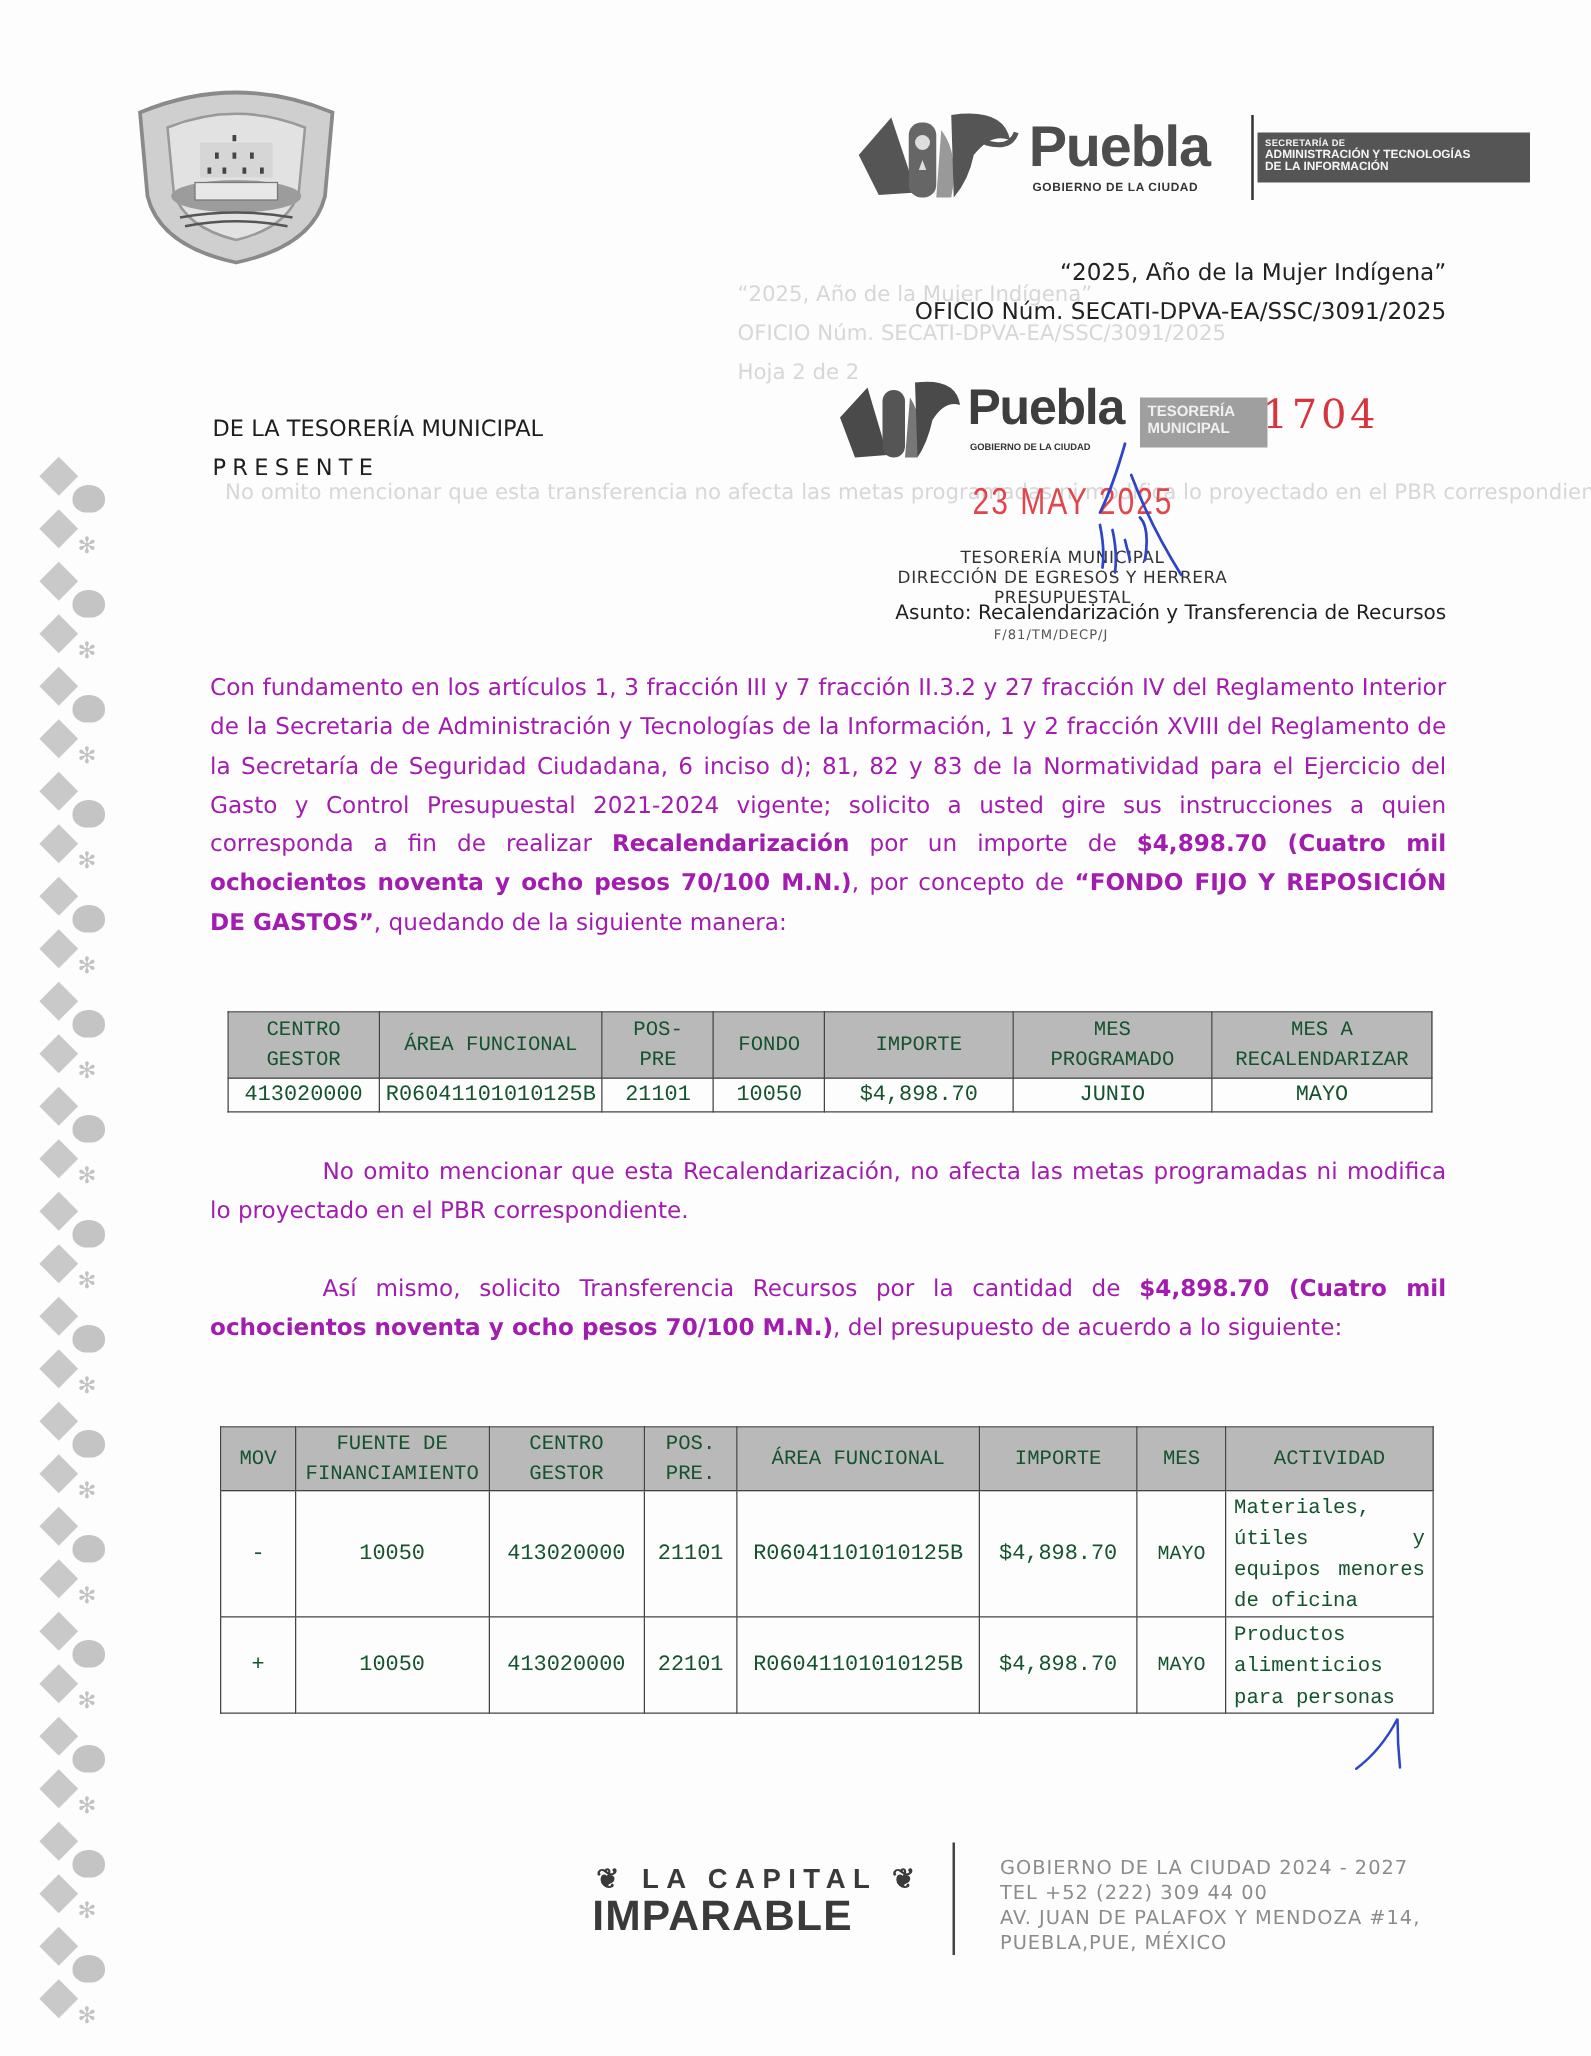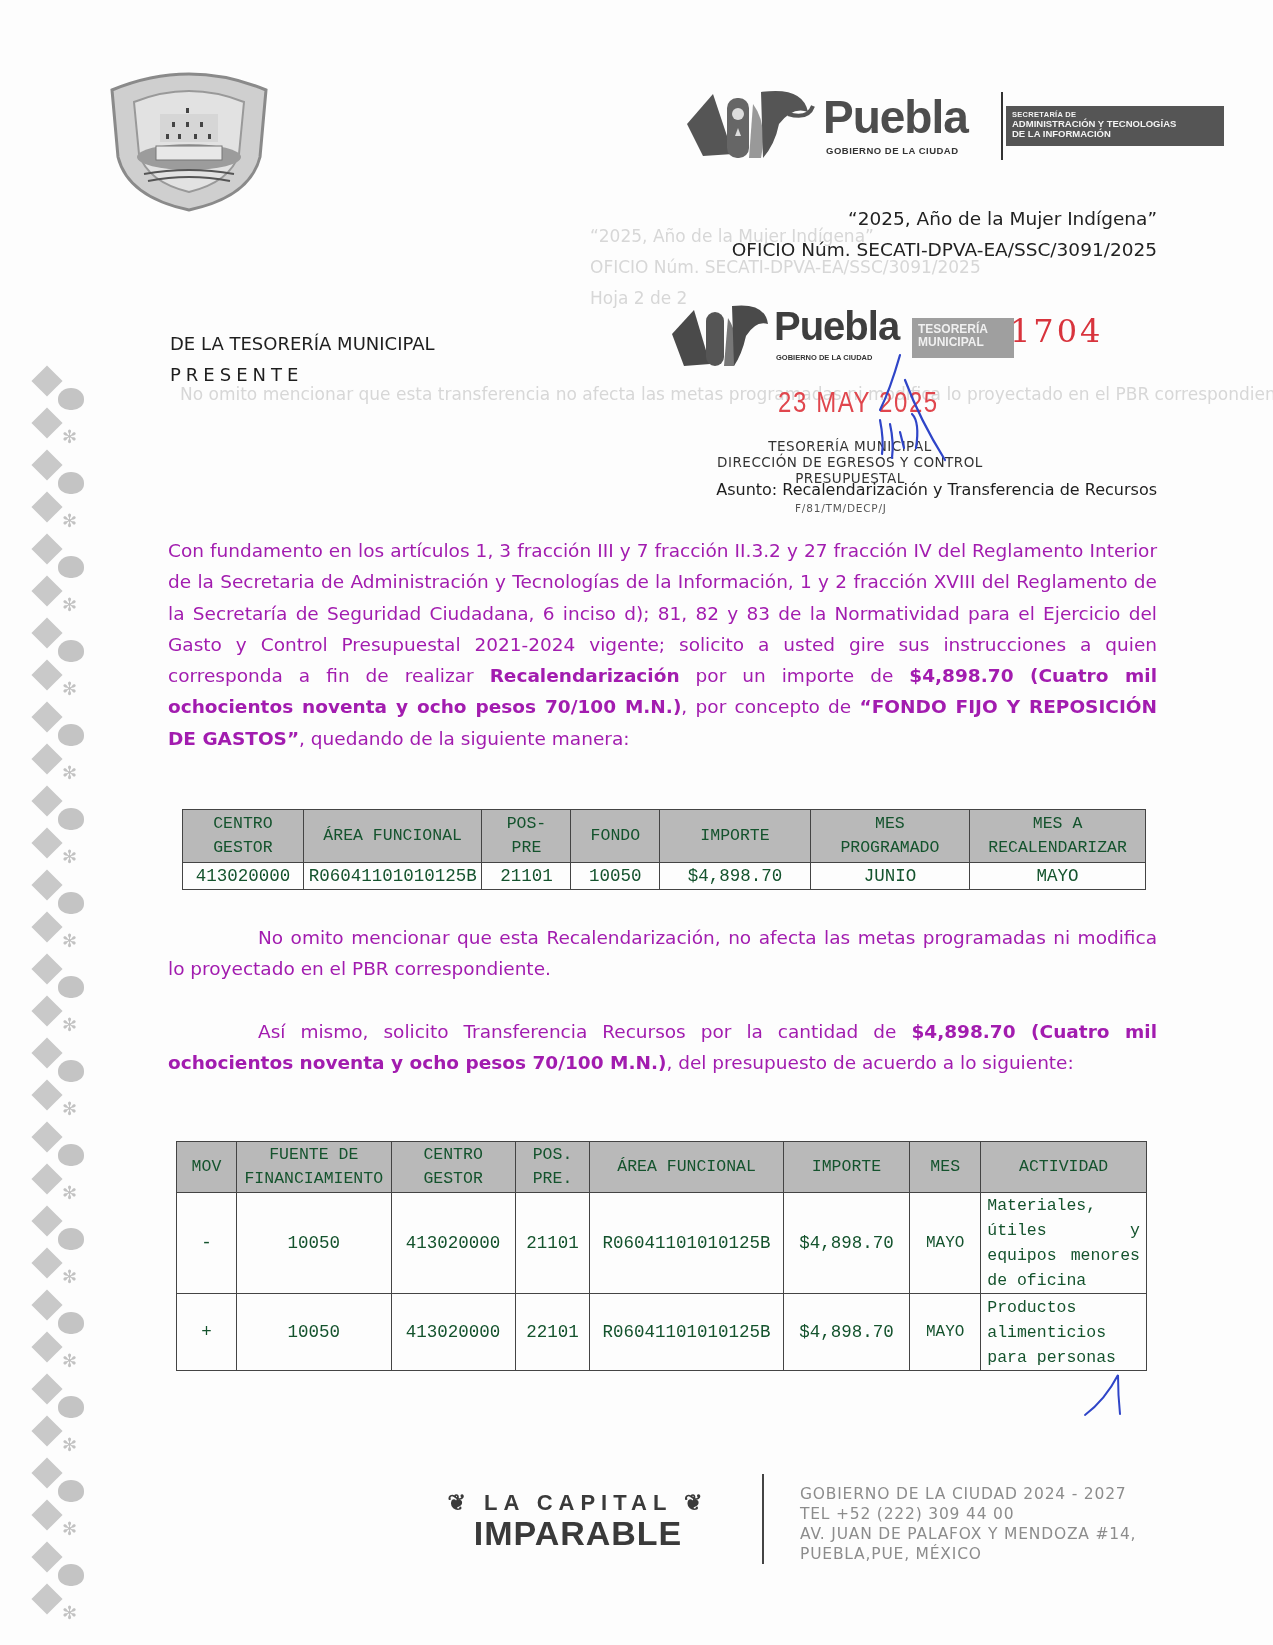--- a/index.html
+++ b/index.html
@@ -61,21 +61,21 @@
   .t1 { left:182px; top:809px; width:964px; }
   .t1 th { height:52px; }
   .t2 { left:176px; top:1141px; width:971px; }
   .t2 th { height:50px; }
   .t2 td { height:76px; }
   .t2 td.act { text-align:justify; text-align-last:left; font-size:16.5px; line-height:25px; padding:0 6px; }
   .t2 td.mes { font-size:16px; }
 
   
   .foot-brand { left:418px; top:1490px; width:320px; }
-  .foot-brand .top { font-family:"Liberation Sans", sans-serif; font-weight:bold; font-size:22px; letter-spacing:6px; color:#3a3a3a; text-align:center; }
+  .foot-brand .top { font-family:"Liberation Sans", sans-serif; font-weight:bold; font-size:22px; letter-spacing:6px; color:#3a3a3a; text-align:right; }
   .foot-brand .bot { font-family:"Liberation Sans", sans-serif; font-weight:bold; font-size:34px; letter-spacing:1px; color:#3a3a3a; text-align:center; line-height:34px; }
   .wing { color:#3a3a3a; font-size:22px; }
   .foot-div { left:762px; top:1474px; width:2px; height:90px; background:#444; }
   .foot-info { left:800px; top:1484px; font-size:15.5px; line-height:20px; color:#8c8c8c; letter-spacing:0.8px; }
 
   .sig { position:absolute; }
 </style>
 </head>
 <body>
 
@@ -204,21 +204,21 @@
     <path d="M62 6 Q95 2 98 24 Q86 20 76 36 Q72 54 64 66 Z" fill="#4a4a4a"></path>
   </svg>
   <div class="stamp-word">Puebla</div>
   <div class="stamp-sub">GOBIERNO DE LA CIUDAD</div>
 </div>
 <div class="abs stamp-teso">TESORERÍA MUNICIPAL</div>
 <div class="abs stamp-num">1704</div>
 <div class="abs stamp-date">23 MAY 2025</div>
 <div class="abs stamp-lines">
   <div>TESORERÍA MUNICIPAL</div>
-  <div>DIRECCIÓN DE EGRESOS Y CONTROL</div>
+  <div>DIRECCIÓN DE EGRESOS Y HERRERA</div>
   <div>PRESUPUESTAL</div>
 </div>
 <div class="abs stamp-ref">F/81/TM/DECP/J</div>
 
 <svg class="sig" style="left:850px;top:350px;" width="120" height="130" viewBox="0 0 120 130">
   <path d="M50 5 Q40 40 30 60 M55 30 Q70 70 95 110 M30 70 Q34 90 32 104 M40 74 Q44 92 42 108 M50 82 L54 98 M62 64 Q70 72 66 98" stroke="#2f45c8" stroke-width="2.2" fill="none" stroke-linecap="round"></path>
 </svg>
 
 <div class="abs subject">Asunto: Recalendarización y Transferencia de Recursos</div>
 

